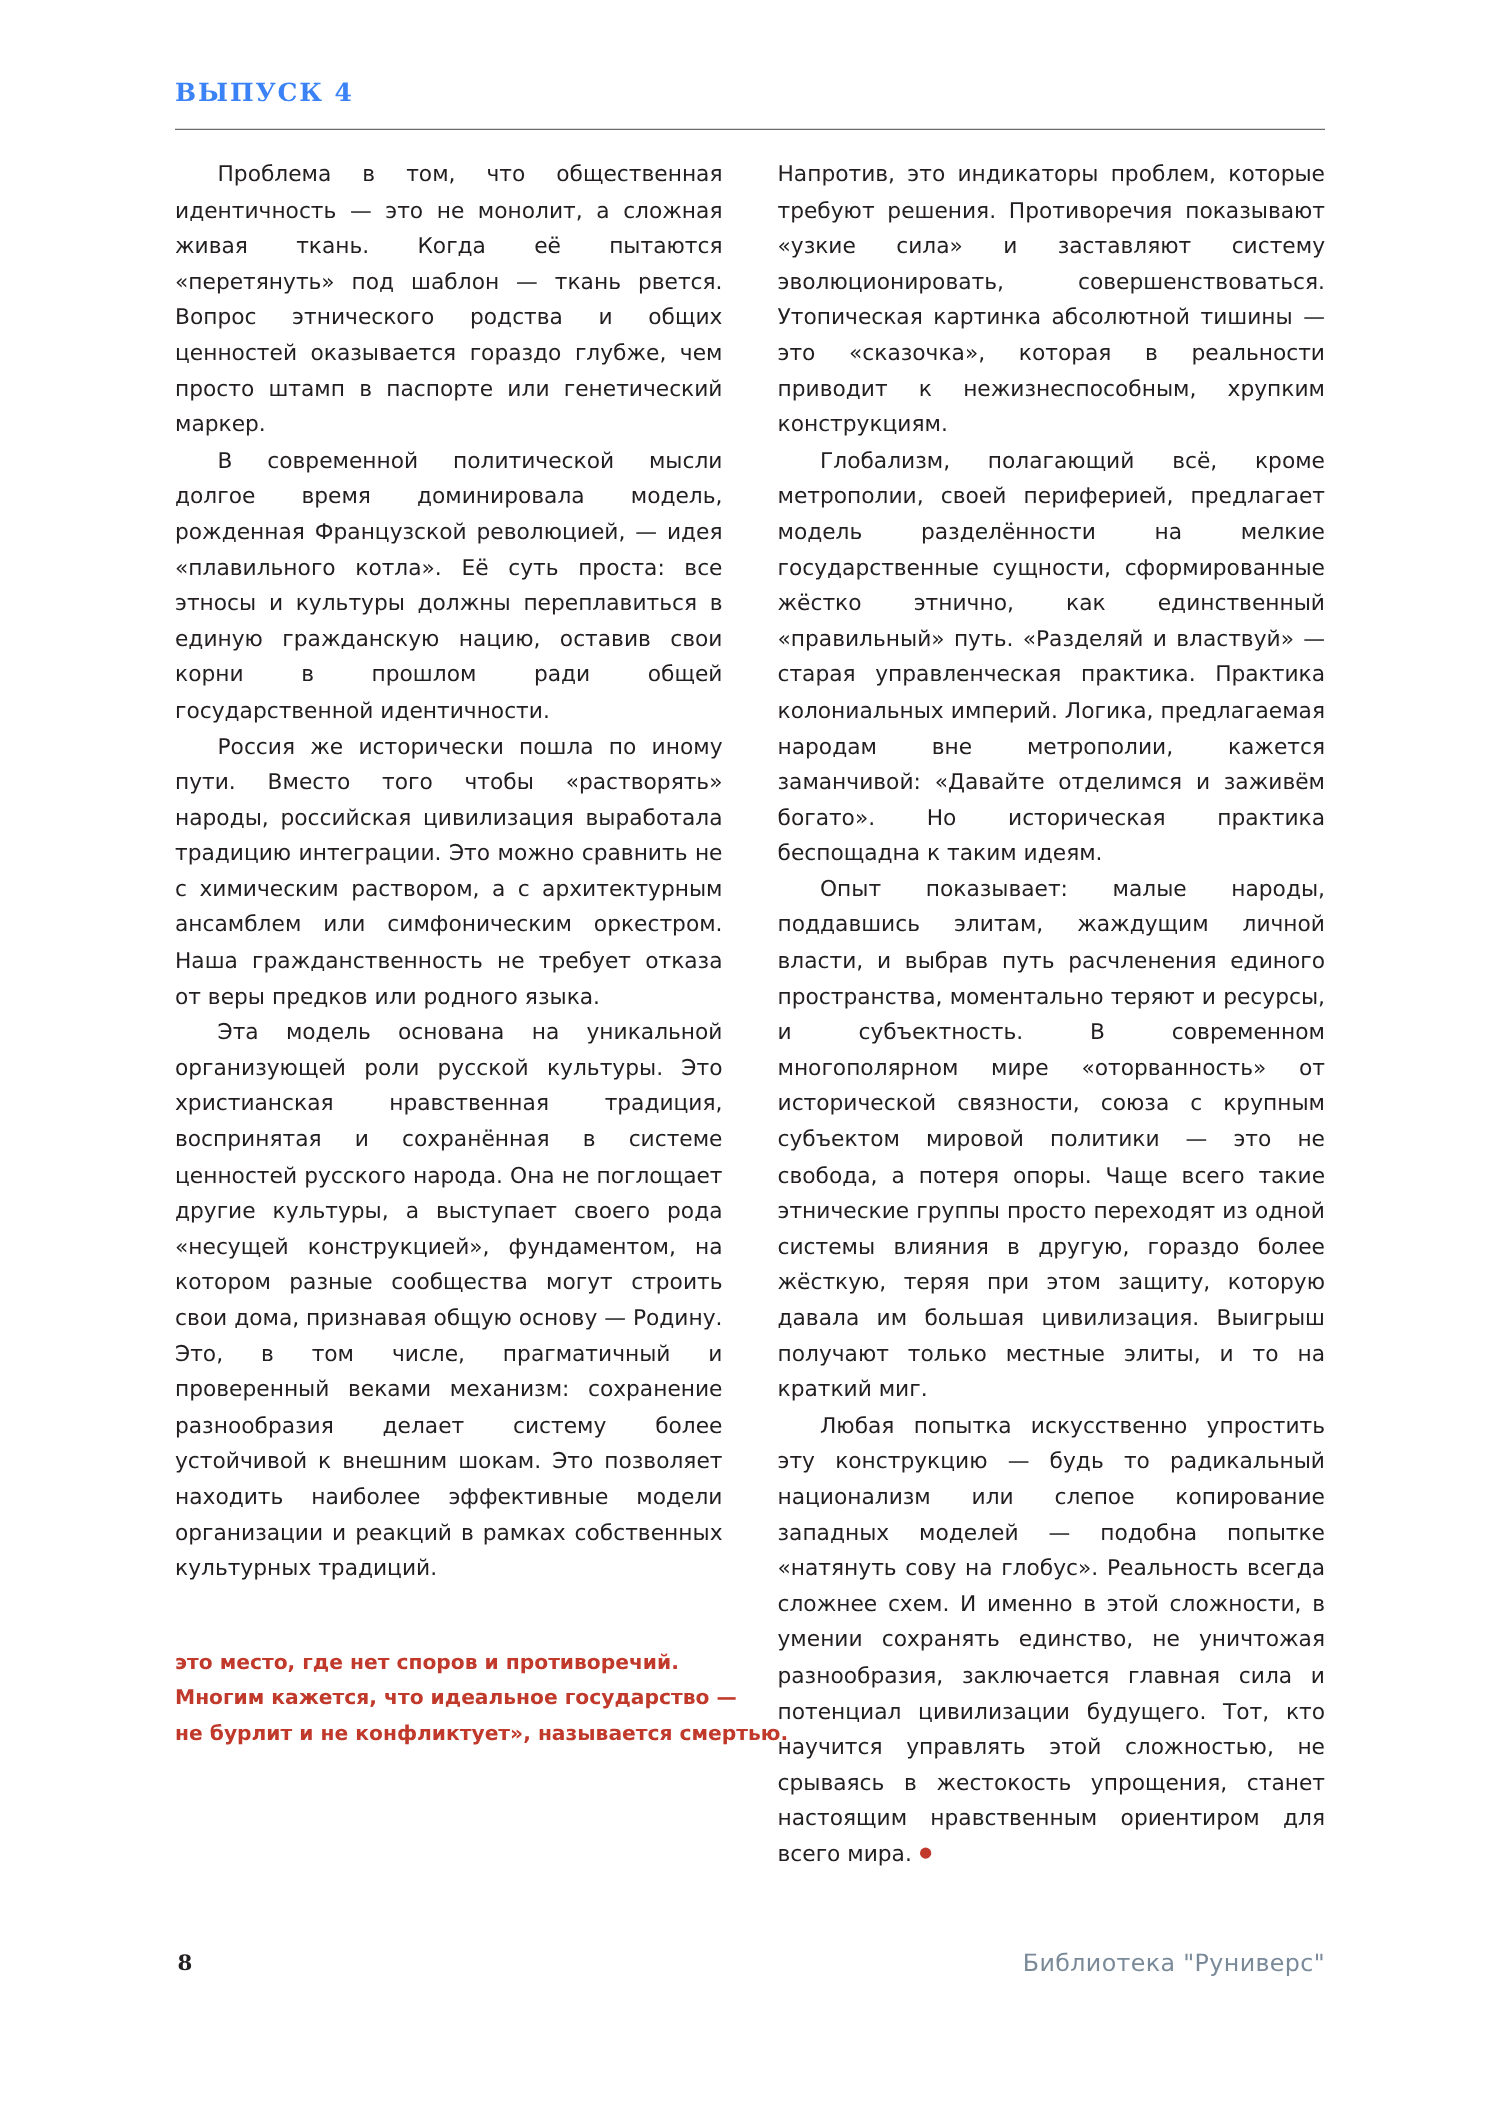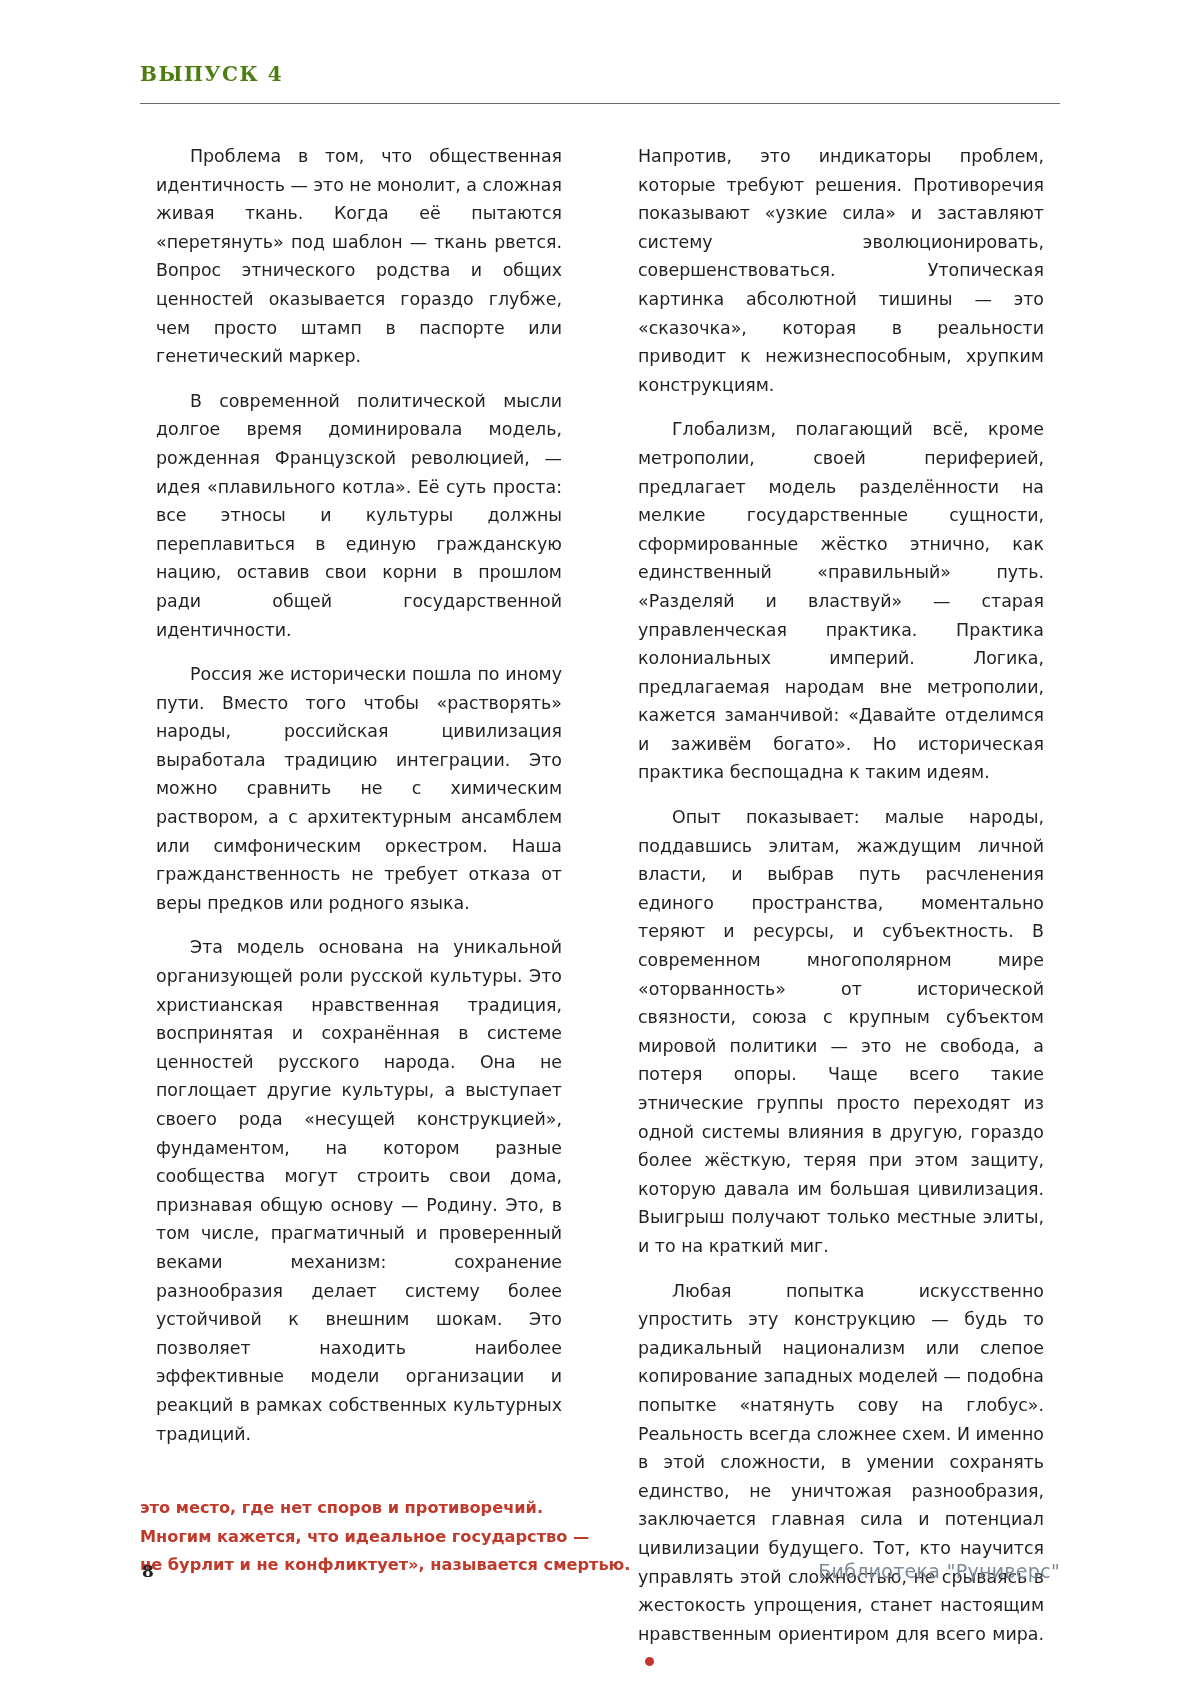--- a/index.html
+++ b/index.html
@@ -27,21 +27,21 @@
     position: absolute;
     left: 140px;
     top: 62px;
     width: 920px;
   }
   .header-title {
     font-family: "DejaVu Serif", serif;
     font-weight: bold;
     font-size: 20px;
     letter-spacing: 1.5px;
-    color: #4d7c0f;
+    color: #3b82f6;
   }
   .header-rule {
     position: absolute;
     left: 140px;
     top: 103px;
     width: 920px;
     height: 1px;
     background: #6b6b6b;
   }
   .columns {
@@ -49,21 +49,21 @@
     left: 140px;
     top: 126px;
     width: 920px;
     display: flex;
     gap: 44px;
   }
   .col {
     width: 438px;
   }
   p.body {
-    margin: 16px;
+    margin: 0;
     font-size: 17.4px;
     line-height: 28.6px;
     text-align: justify;
     text-indent: 34px;
     color: #231f20;
     hyphens: auto;
   }
   p.body.noindent {
     text-indent: 0;
   }

